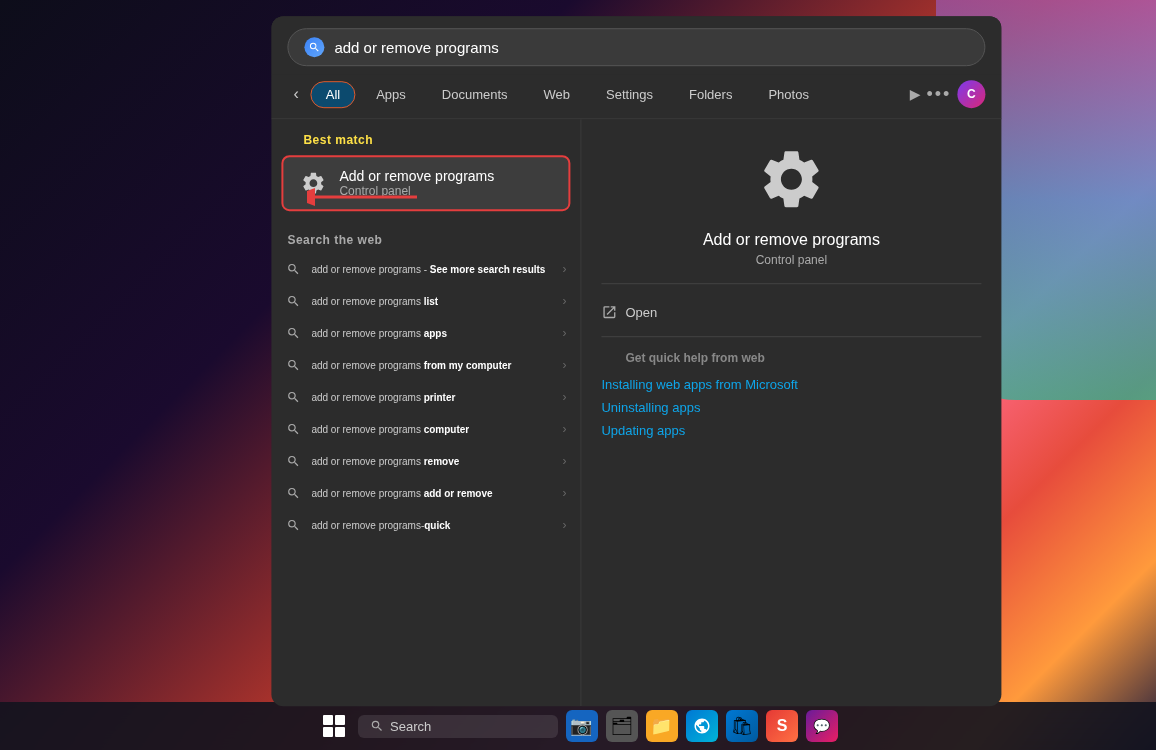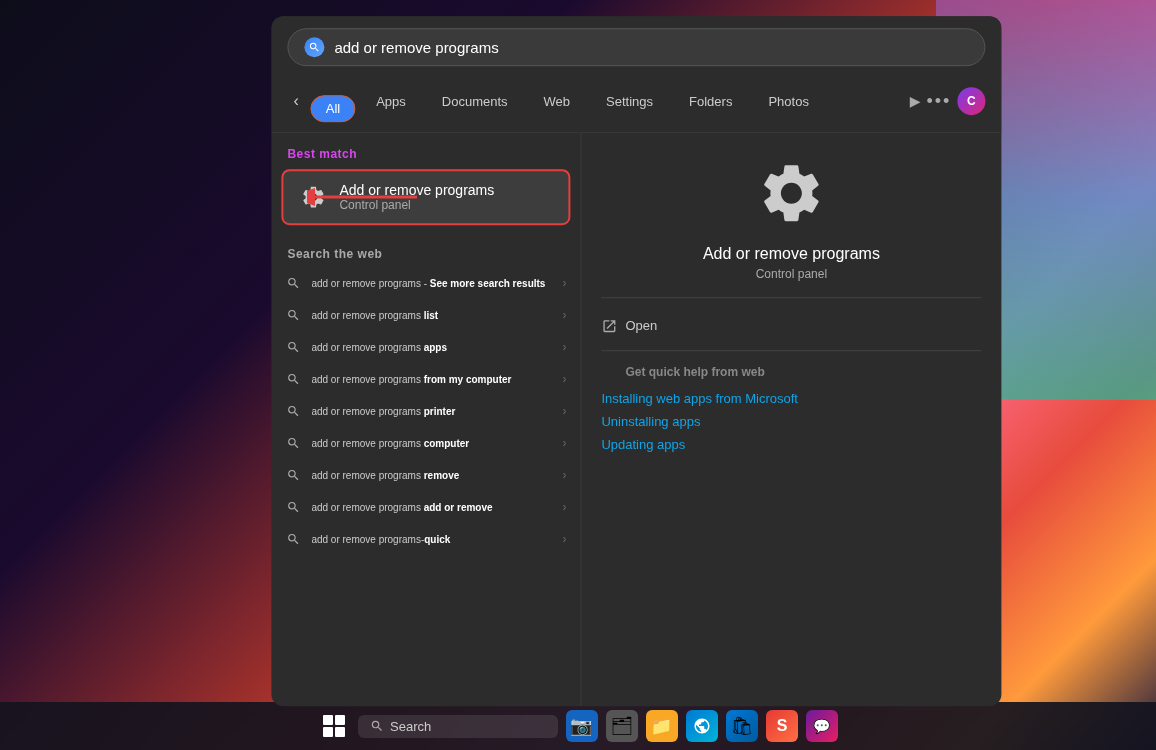--- a/index.html
+++ b/index.html
@@ -104,24 +104,23 @@
       padding: 5px 14px;
       border-radius: 16px;
       border: 1px solid transparent;
       font-size: 13px;
       cursor: pointer;
       background: transparent;
       color: #ccc;
     }
 
     .tab-btn.active {
-      background: #3b82f6;
+      background: #0c4a6e;
       color: white;
       border-color: #e05a2b;
-      margin-top: 15px;
     }
 
     .tab-arrow-back {
       background: transparent;
       border: none;
       color: #ccc;
       cursor: pointer;
       font-size: 16px;
       padding: 4px 6px;
       border-radius: 50%;
@@ -170,23 +169,23 @@
     .left-panel {
       width: 310px;
       flex-shrink: 0;
       overflow-y: auto;
       padding: 14px 0;
       border-right: 1px solid #3a3a3a;
     }
 
     .section-label {
       font-size: 12px;
-      color: #d946ef;
+      color: #fde047;
       font-weight: 600;
-      padding: 0 16px 8px;
+      padding: 0 32px 8px;
       letter-spacing: 0.5px;
     }
 
     
     .best-match-item {
       display: flex;
       align-items: center;
       padding: 10px 14px;
       margin: 0 10px;
       border-radius: 8px;
@@ -320,21 +319,21 @@
 
     .rp-divider {
       width: 100%;
       height: 1px;
       background: #444;
       margin-bottom: 14px;
     }
 
     .rp-open-btn {
       display: flex;
-      align-items: flex-start;
+      align-items: center;
       gap: 8px;
       padding: 6px 0;
       cursor: pointer;
       color: #ccc;
       font-size: 13px;
       background: transparent;
       border: none;
       margin-bottom: 10px;
     }
 

